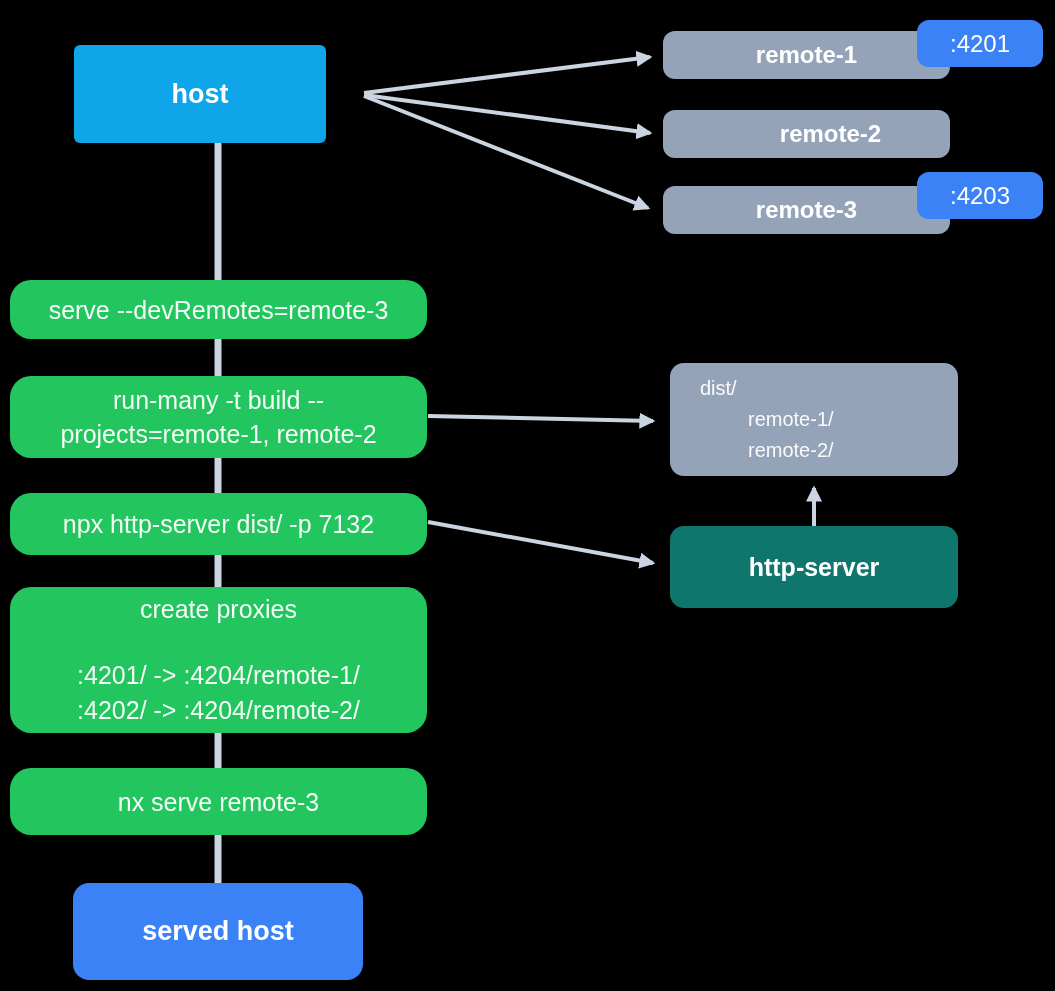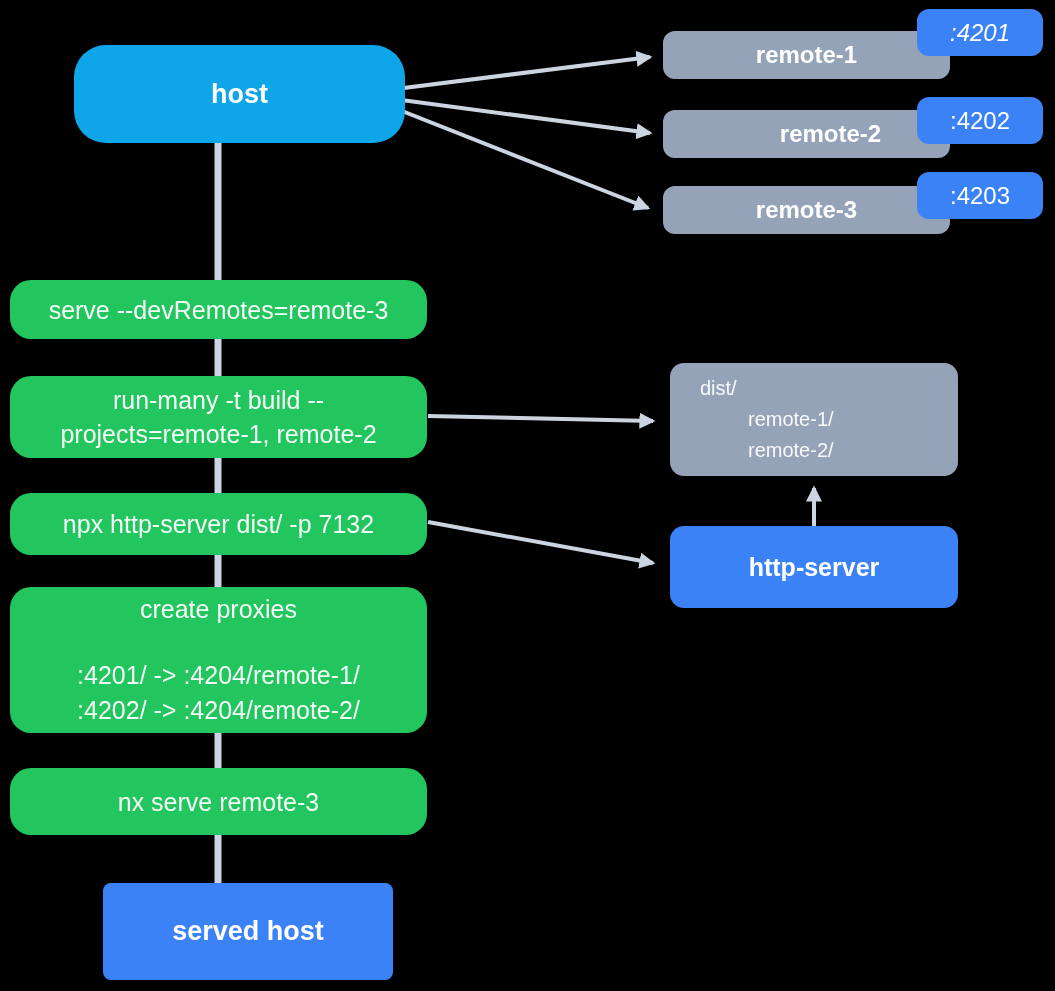--- a/index.html
+++ b/index.html
@@ -11,38 +11,38 @@
     overflow:hidden;
   }
   .connector-layer{position:absolute;left:0;top:0;z-index:1;}
   .box{
     position:absolute;z-index:2;
     display:flex;align-items:center;justify-content:center;
     color:#fff;text-align:center;
     box-sizing:border-box;
   }
   .host{
-    left:74px;top:45px;width:331px;height:98px;
-    background:#0ea5e9;border-radius:32px;
+    left:74px;top:45px;width:252px;height:98px;
+    background:#0ea5e9;border-radius:6px;
     font-size:27px;font-weight:bold;
   }
   .remote{
     left:663px;width:287px;height:48px;
     background:#94a3b8;border-radius:12px;
     font-size:24px;font-weight:bold;
   }
   .remote-1{top:31px;}
   .remote-2{top:110px;padding-left:48px;}
   .remote-3{top:186px;}
   .badge{
     left:917px;width:126px;height:47px;
     background:#3b82f6;border-radius:12px;
     font-size:24px;z-index:3;
   }
-  .badge-1{top:9px;font-style:italic;}
+  .badge-1{top:20px;}
   .badge-2{top:97px;}
   .badge-3{top:172px;}
   .cmd{
     left:10px;width:417px;
     background:#22c55e;border-radius:21px;
     font-size:25px;color:rgba(255,255,255,0.95);
     flex-direction:column;line-height:34px;
   }
   .cmd-serve{top:280px;height:59px;}
   .cmd-runmany{top:376px;height:82px;}
@@ -53,27 +53,27 @@
   .dist{
     left:670px;top:363px;width:288px;height:113px;
     background:#94a3b8;border-radius:14px;
     font-size:20px;color:rgba(255,255,255,0.95);
     flex-direction:column;align-items:flex-start;justify-content:flex-start;
     padding:10px 0 0 30px;line-height:31px;text-align:left;
   }
   .dist .indent{padding-left:48px;}
   .http-server{
     left:670px;top:526px;width:288px;height:82px;
-    background:#3b82f6;border-radius:14px;
+    background:#0f766e;border-radius:14px;
     font-size:25px;font-weight:bold;
   }
   .served-host{
     left:73px;top:883px;width:290px;height:97px;
-    background:#3b82f6;border-radius:8px;
-    font-size:27px;font-weight:bold;margin-left:30px;
+    background:#3b82f6;border-radius:16px;
+    font-size:27px;font-weight:bold;
   }
 </style>
 </head>
 <body>
 
 <div class="stage">
 
   <svg class="connector-layer" width="1055" height="991" viewBox="0 0 1055 991">
     <defs>
       <marker id="ah" markerUnits="strokeWidth" markerWidth="6" markerHeight="6" refX="3.4" refY="2" orient="auto">
@@ -94,21 +94,20 @@
     <line x1="814" y1="528" x2="814" y2="488" stroke="#cbd5e1" stroke-width="4" marker-end="url(#ah)"></line>
   </svg>
 
   <div class="box host">host</div>
 
   <div class="box remote remote-1">remote-1</div>
   <div class="box remote remote-2">remote-2</div>
   <div class="box remote remote-3">remote-3</div>
 
   <div class="box badge badge-1">:4201</div>
-  <div class="box badge badge-2">:4202</div>
   <div class="box badge badge-3">:4203</div>
 
   <div class="box cmd cmd-serve">
     <div>serve --devRemotes=remote-3</div>
   </div>
 
   <div class="box cmd cmd-runmany">
     <div>run-many -t build --</div>
     <div>projects=remote-1, remote-2</div>
   </div>

